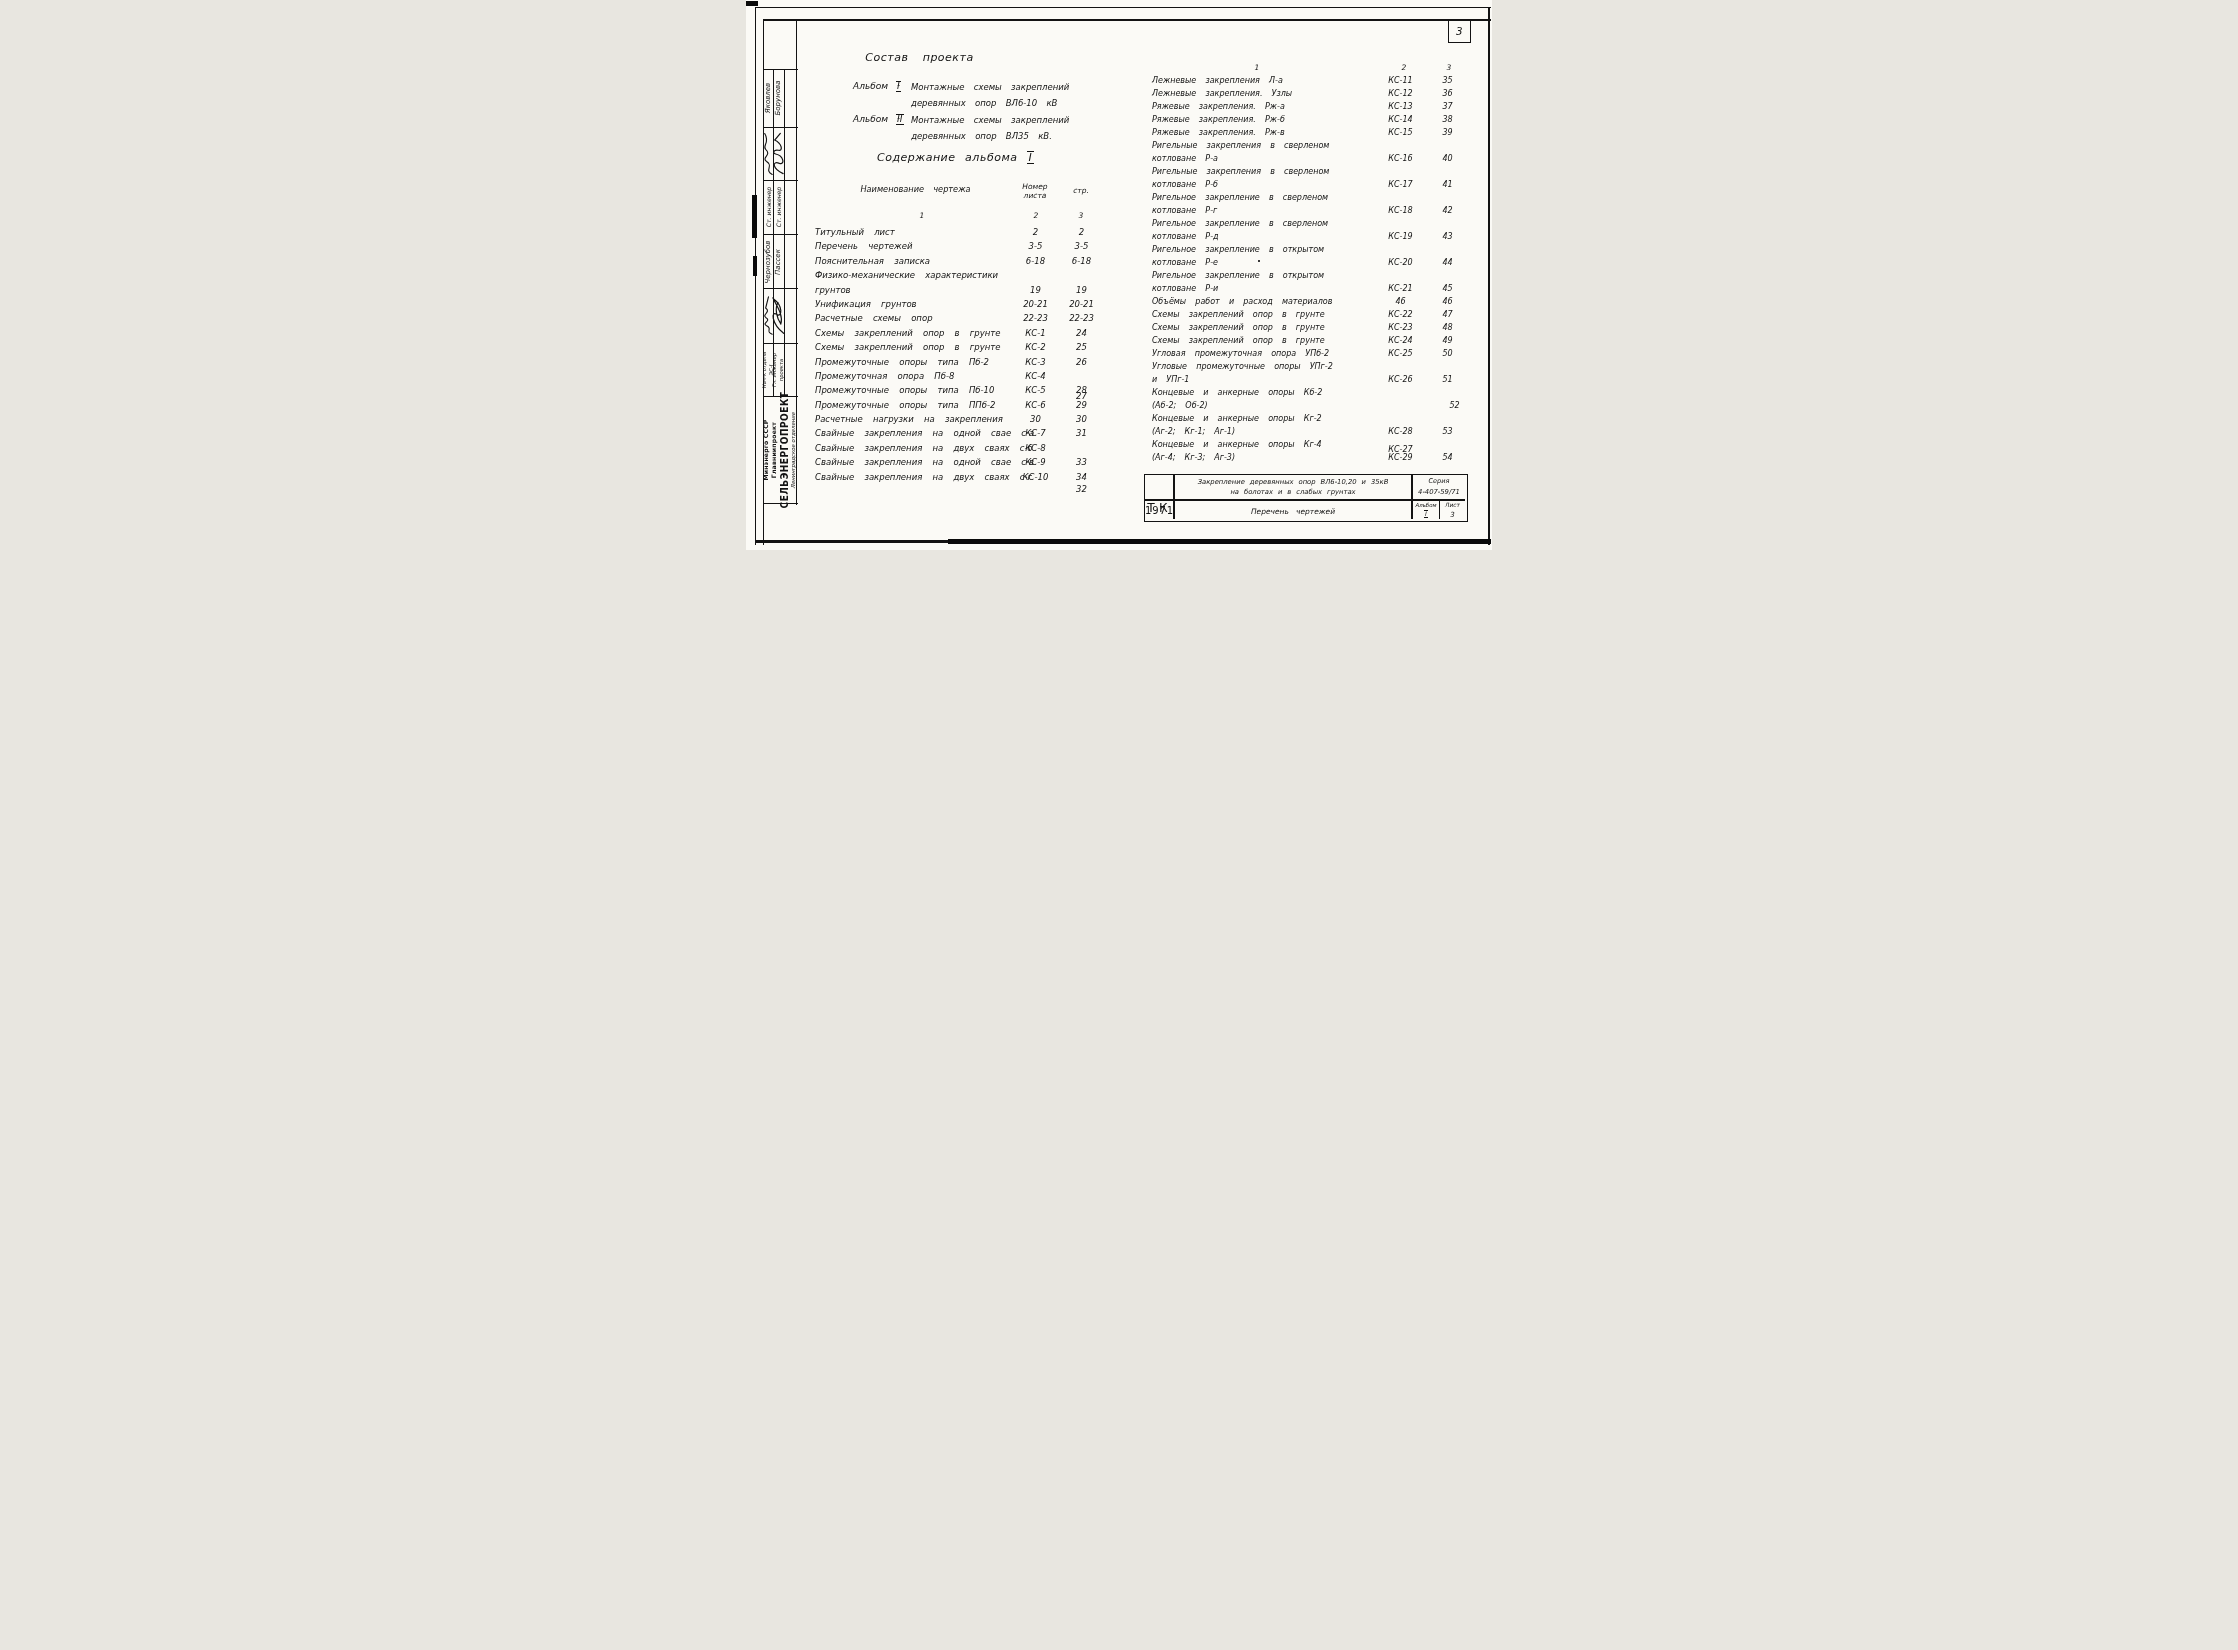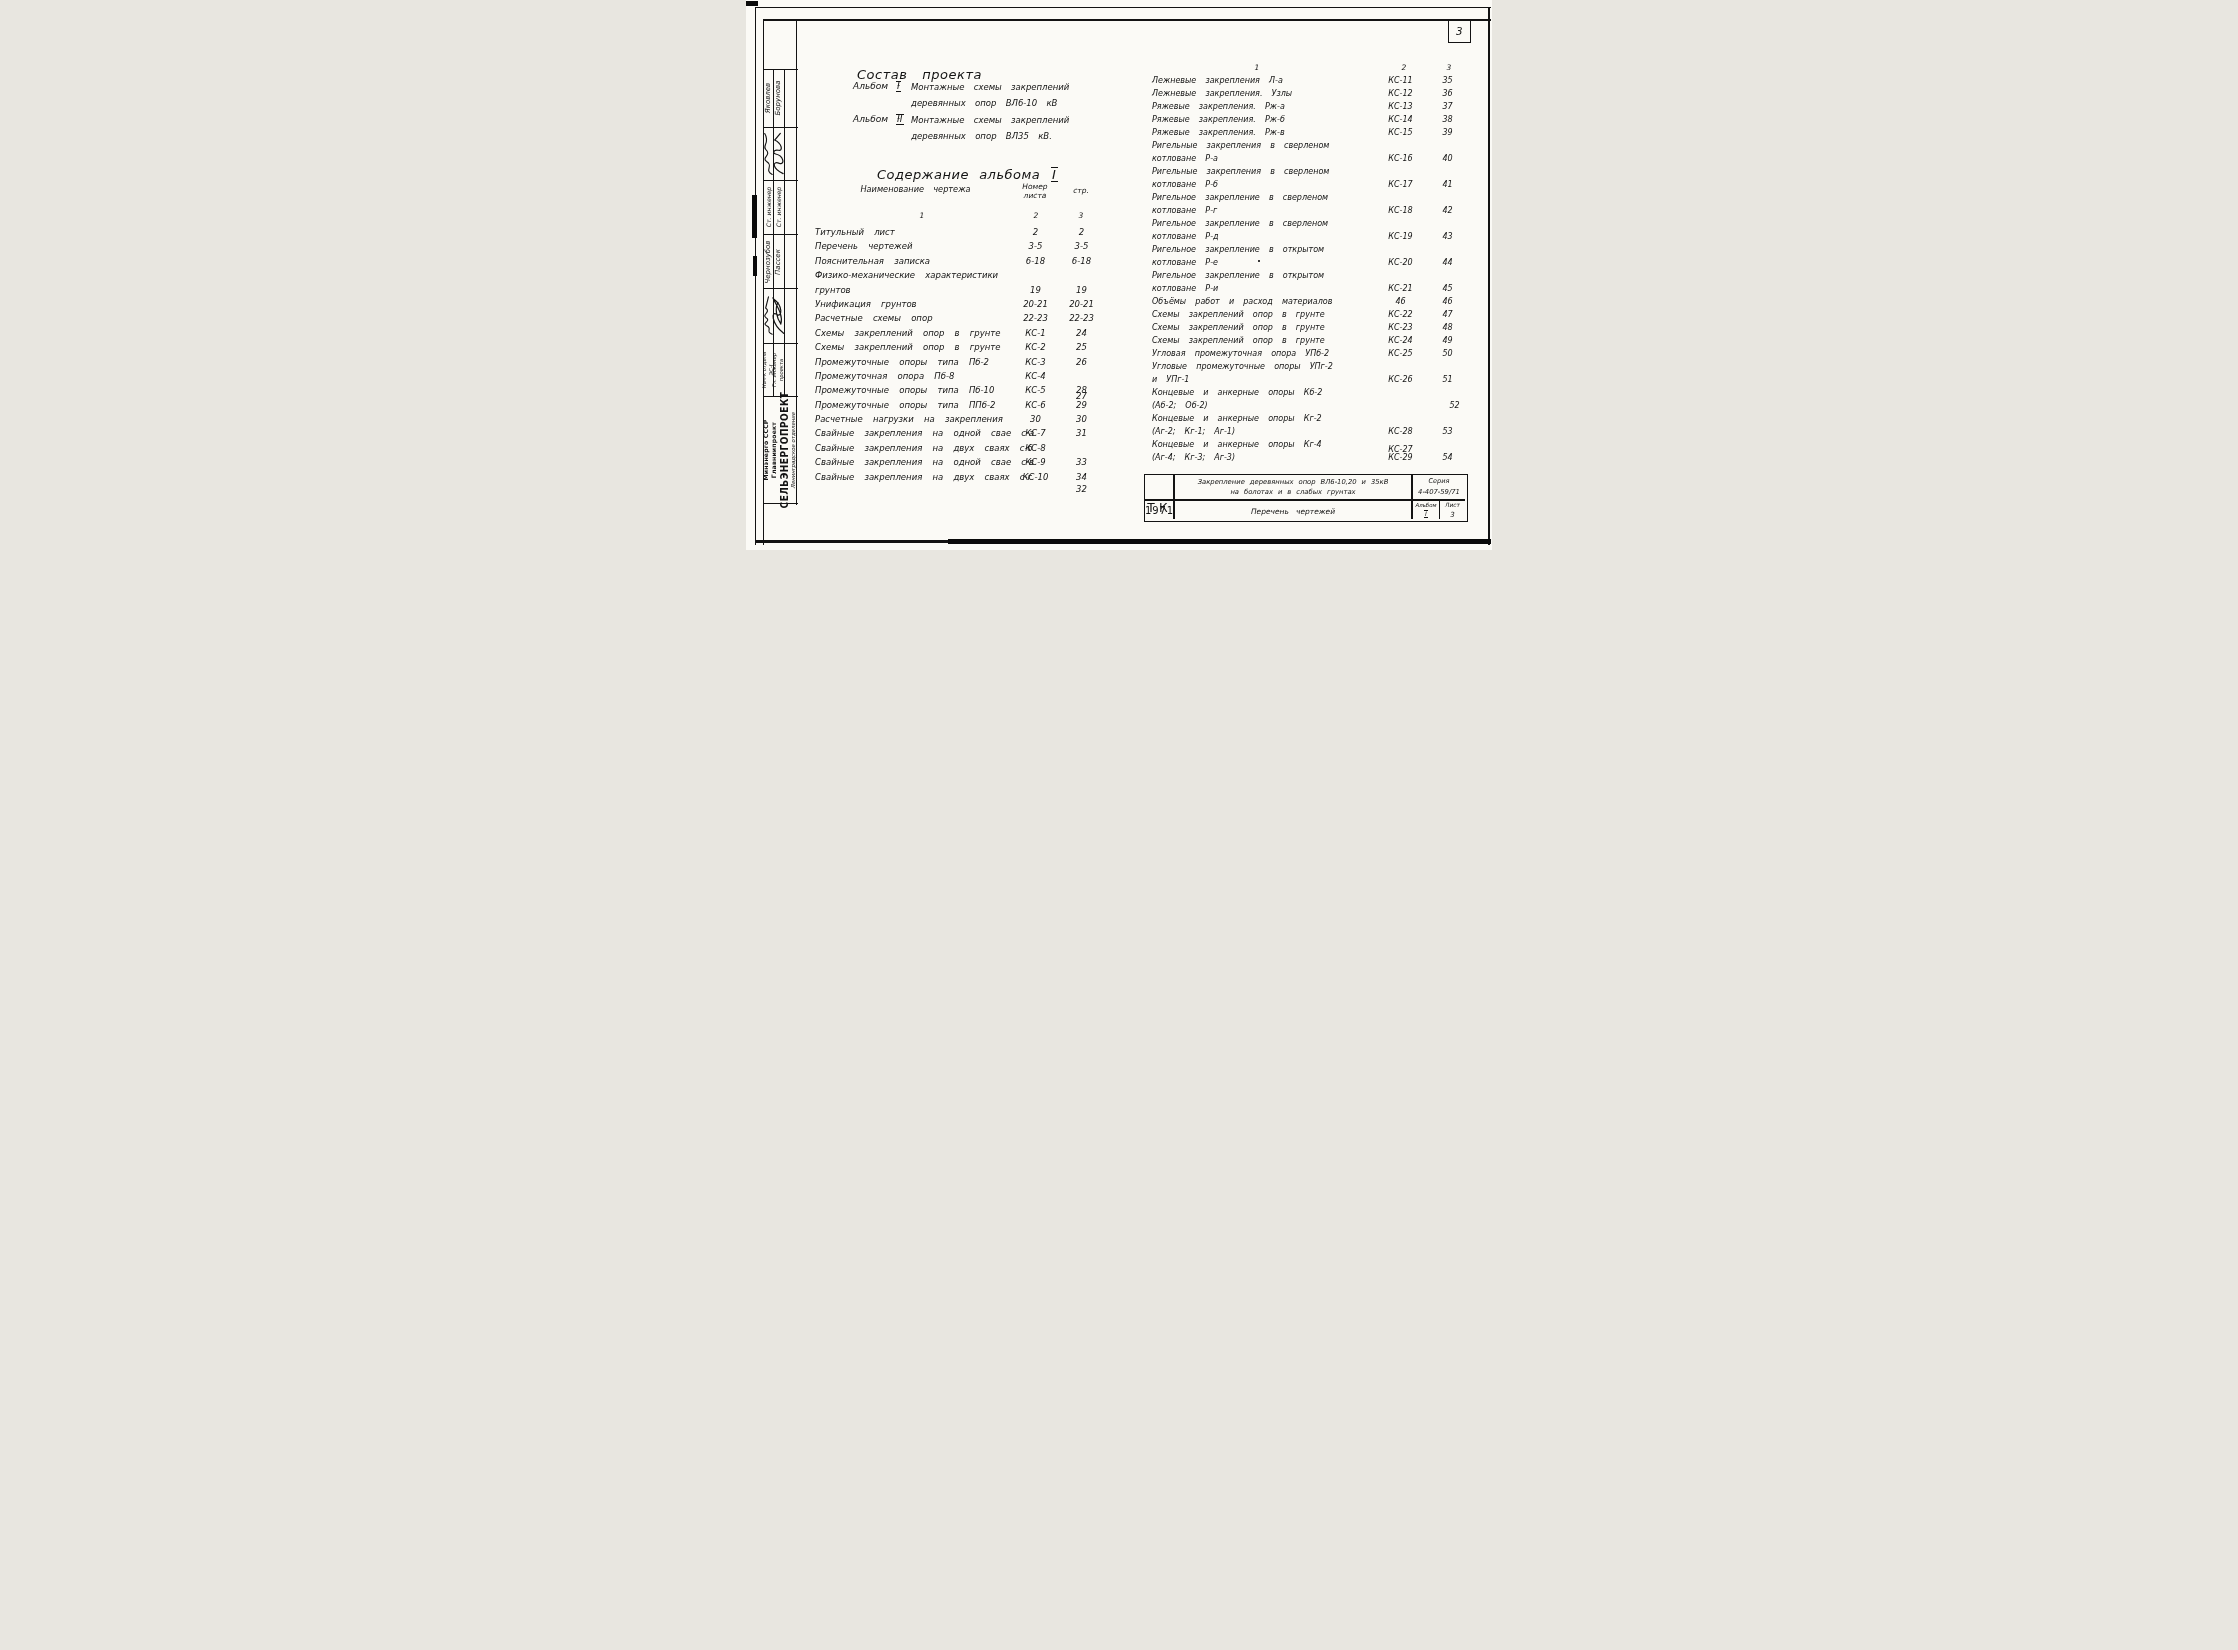--- a/index.html
+++ b/index.html
@@ -9,21 +9,21 @@
     background:var(--paper); overflow:hidden; color:var(--ink);
     font-family:"DejaVu Sans", sans-serif; font-style:italic;
   }
   .abs{position:absolute;}
   .line{position:absolute; background:var(--ink);}
   .ctr{text-align:center;}
   .nowrap{white-space:nowrap;}
   
   .hl{height:1.9px;} .vl{width:1.4px;}
   
-  .h-main{font-size:13px; letter-spacing:0.5px; word-spacing:10.3px;margin-top:16px;}
+  .h-main{font-size:11px; letter-spacing:0.5px; word-spacing:10.3px;}
   .h-album{font-size:9px; word-spacing:4.7px;}
   .h-album-txt{font-size:8.5px; word-spacing:6.6px;}
   .roman{font-style:italic; display:inline-block; border-top:0.9px solid var(--ink);
          border-bottom:0.9px solid var(--ink); line-height:1.0; padding:0 1.4px;}
   .colnum{font-size:7.5px; width:28px; margin-left:-14px; text-align:center;}
   .rows{position:absolute;}
   .tline{position:relative; white-space:nowrap;}
   #left-rows .tline{height:14.4px; font-size:8.5px; word-spacing:7.5px;}
   #right-rows .tline{height:13px; font-size:8px; word-spacing:6.6px;}
   .tname{position:absolute; left:0; top:0;}

